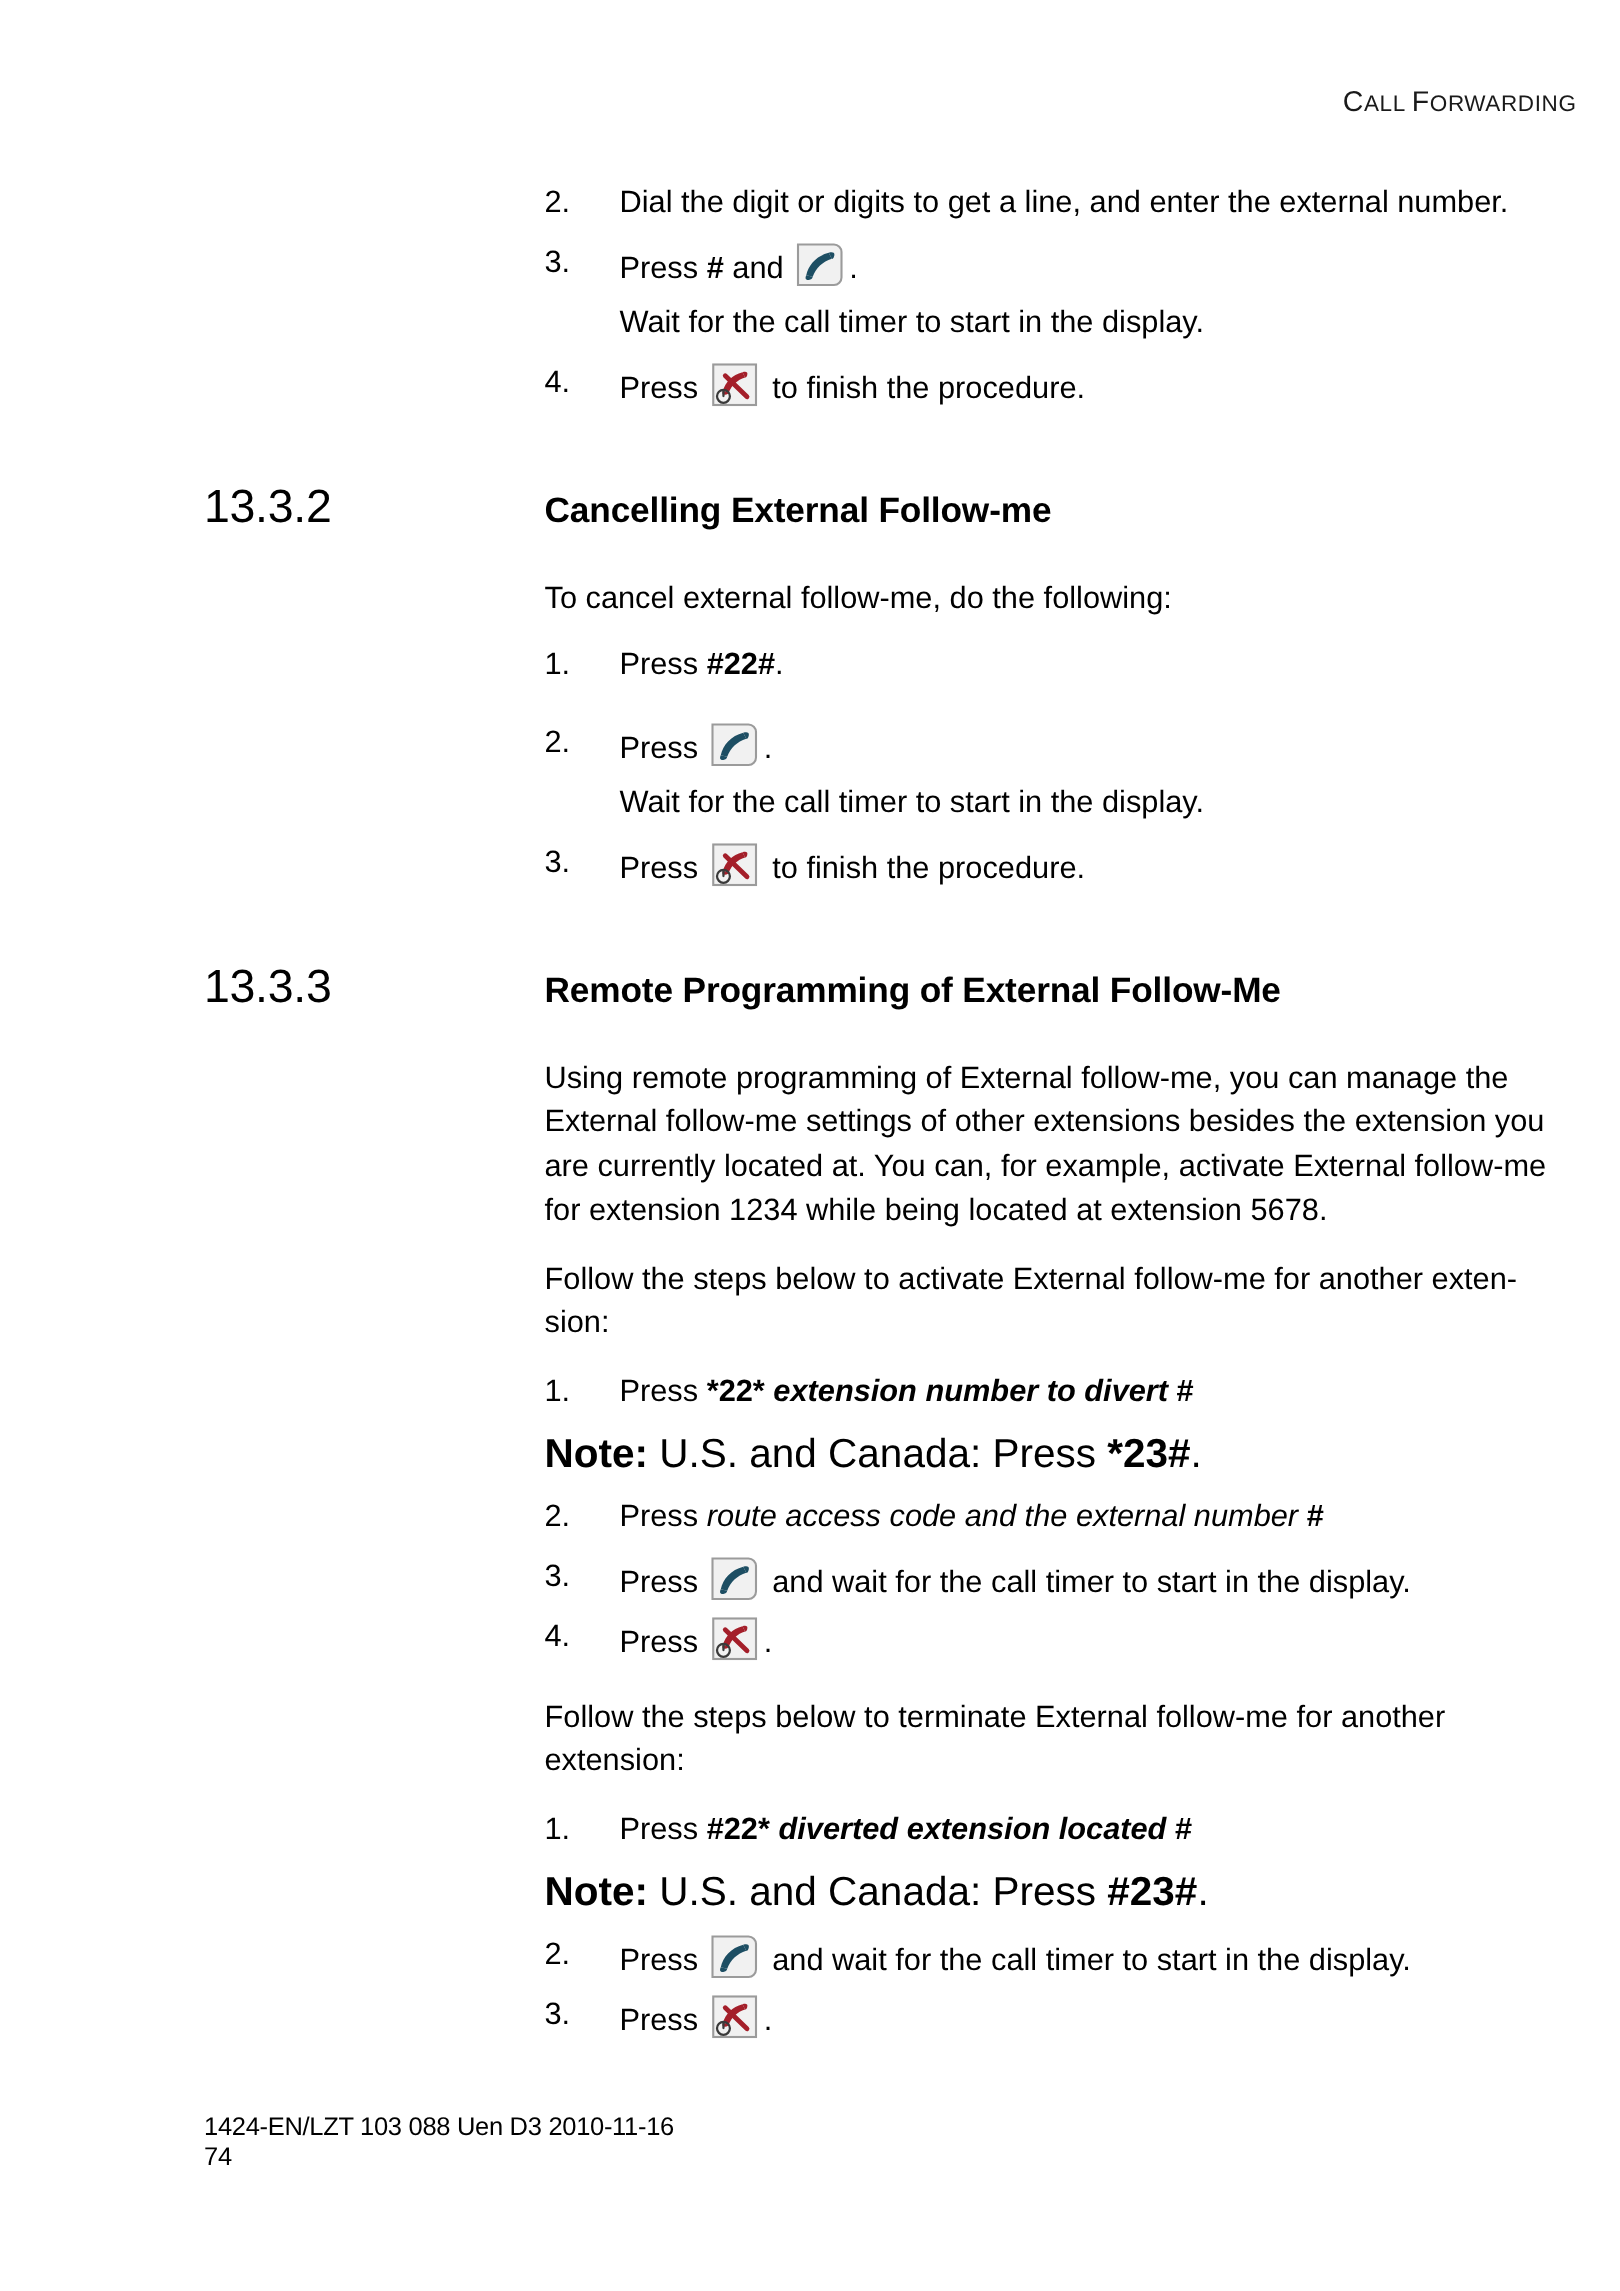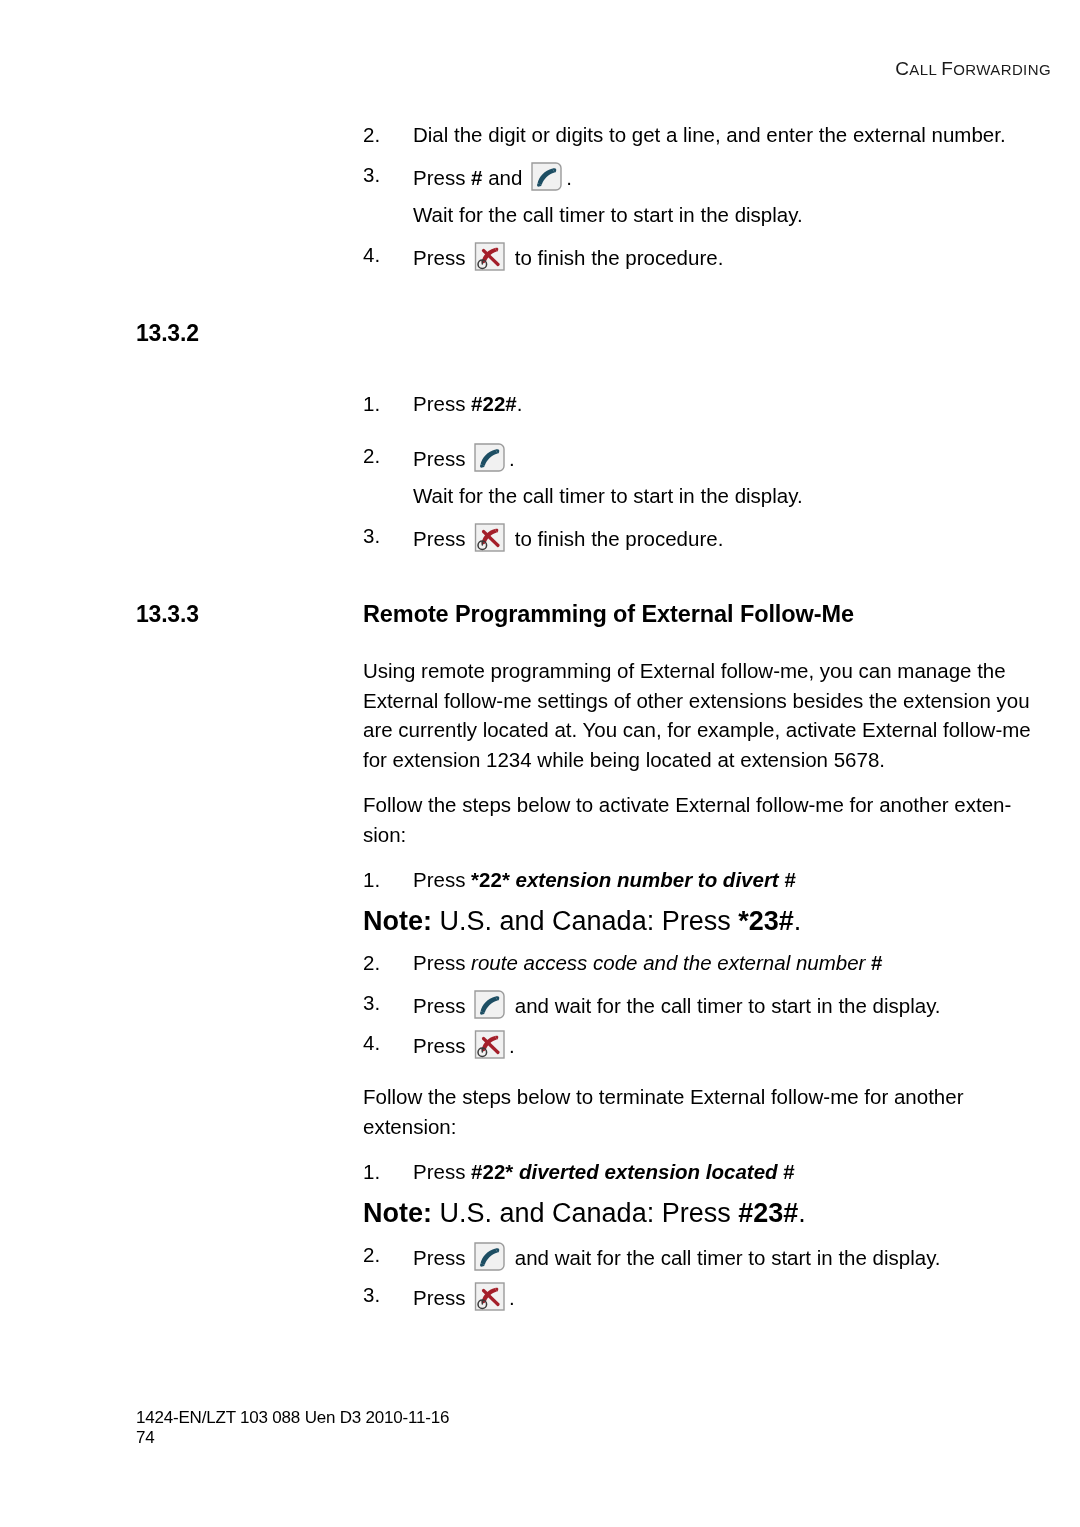--- a/index.html
+++ b/index.html
@@ -99,22 +99,22 @@
 
   
   .heading {
     display: flex;
     align-items: baseline;
     margin-top: 0;
   }
   .heading-num {
     width: 227px;
     margin-left: 95px;
-    font-size: 23px;
-    font-weight: bold;
+    font-size: 31px;
+    font-weight: normal;
     letter-spacing: -0.2px;
   }
   .heading-title {
     font-size: 23.5px;
     font-weight: bold;
     letter-spacing: -0.1px;
   }
 
   
   .keyicon {
@@ -193,24 +193,26 @@
           <circle cx="9.3" cy="24.2" r="4.3" fill="none" stroke="#3a3a3a" stroke-width="1.5"></circle>
           <path d="M9.3 20.6 v3.4" stroke="#3a3a3a" stroke-width="1.5" stroke-linecap="round"></path>
         </svg>
       </span><span> to finish the procedure.</span></span>
     </div>
 
     <div style="height:46px"></div>
 
     <div class="heading">
       <span class="heading-num">13.3.2</span>
+      <span class="heading-title">Cancelling External Follow-me</span>
     </div>
 
     <div style="height:28px"></div>
 
+    <div class="body-block">To cancel external follow-me, do the following:</div>
 
     <div class="spacer-14"></div>
 
     <div class="step">
       <span class="step-num">1.</span>
       <span class="step-body"><span>Press </span><b>#22#</b><span>.</span></span>
     </div>
 
     <div class="spacer-10"></div>
 

